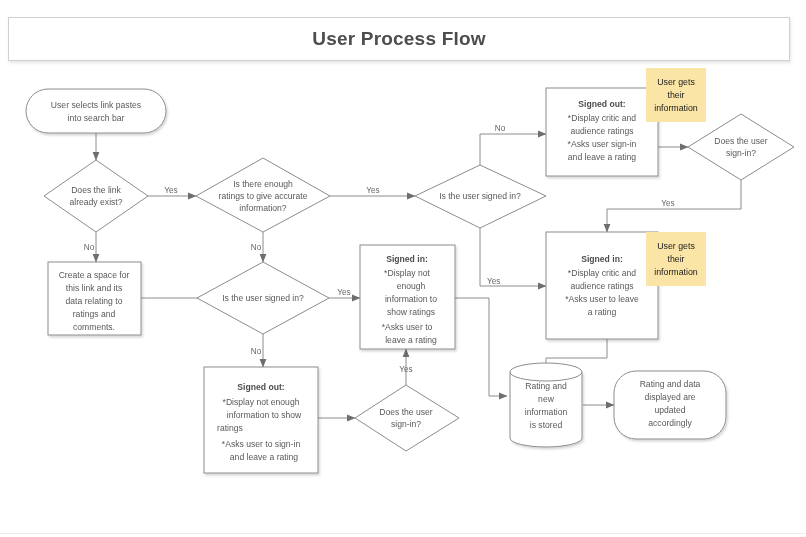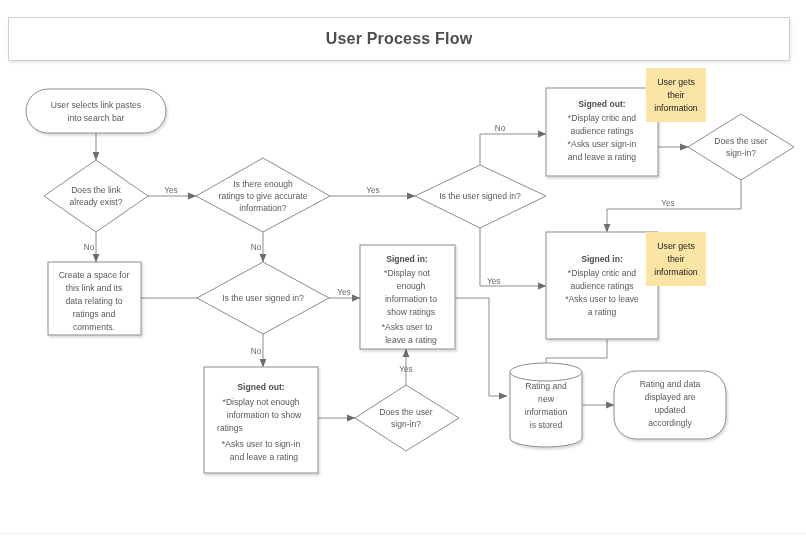--- a/index.html
+++ b/index.html
@@ -12,21 +12,21 @@
   }
   #canvas{position:absolute;left:0;top:0;width:806px;height:537px;}
   .title-card{
     position:absolute;left:8px;top:17px;width:782px;height:44px;
     background:#ffffff;border:1px solid #d0d0d0;
     box-shadow:1px 2px 3px rgba(0,0,0,0.10);
     display:flex;align-items:center;justify-content:center;
     box-sizing:border-box;
   }
   .title-text{
-    font-size:16px;font-weight:bold;color:#4d4d4d;letter-spacing:.2px;
+    font-size:19px;font-weight:bold;color:#4d4d4d;letter-spacing:.2px;
   }
   .bottom-rule{
     position:absolute;left:0;top:533px;width:806px;height:1px;background:#ececec;
   }
   svg text{font-family:"Liberation Sans","DejaVu Sans",sans-serif;}
   .shape{fill:#ffffff;stroke:#8c8c8c;stroke-width:1;}
   .nodetext{fill:#595959;font-size:8.6px;}
   .nodetext.b{font-weight:bold;fill:#4d4d4d;}
   .edgelabel{fill:#666666;font-size:8.2px;}
   .edge{stroke:#8c8c8c;stroke-width:1;fill:none;}

